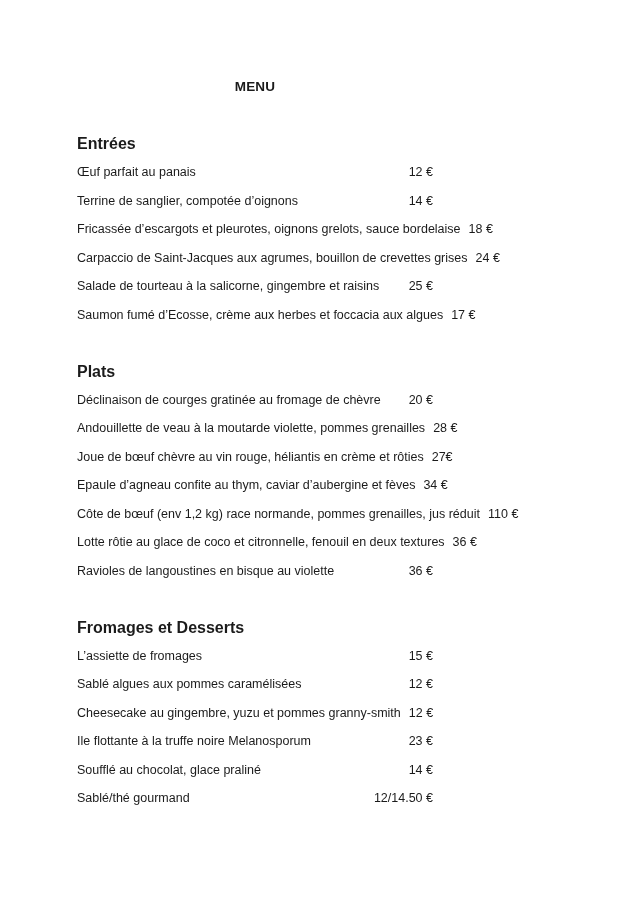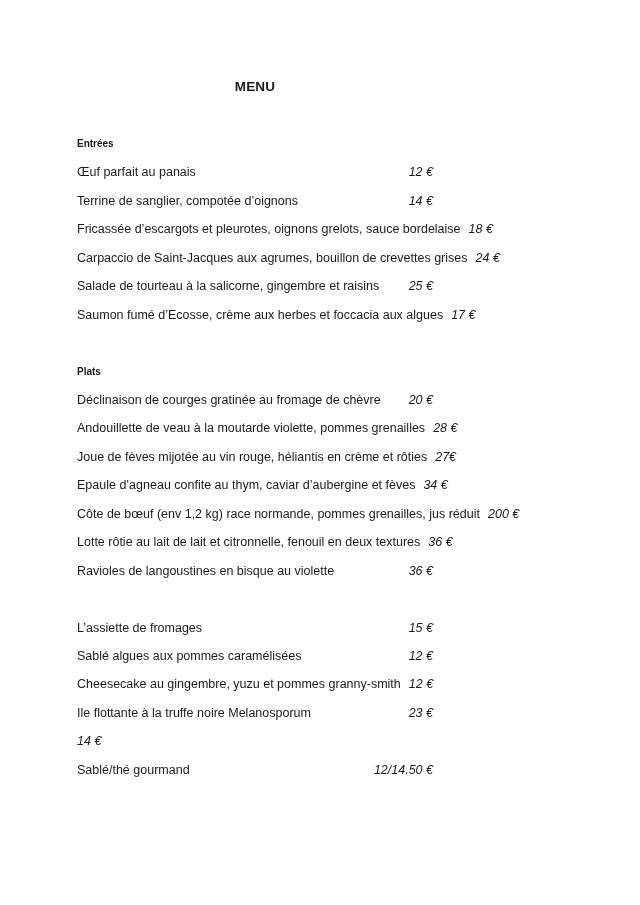--- a/index.html
+++ b/index.html
@@ -26,38 +26,37 @@
     font-weight: bold;
     font-size: 13.5px;
     line-height: 28.45px;
     letter-spacing: 0.2px;
   }
   .section {
     margin-top: 28.45px; 
   }
   .section-heading {
     font-weight: bold;
-    font-size: 10px;
+    font-size: 16px;
     line-height: 28.45px;
   }
   .menu-row {
     display: flex;
     justify-content: space-between;
     align-items: baseline;
     font-size: 12.5px;
     line-height: 28.45px;
   }
   .item-name {
     white-space: nowrap;
     padding-right: 8px;
   }
   .item-price {
     white-space: nowrap;
     text-align: center;
-    font-style: italic;
   }
 </style>
 </head>
 <body>
 
 <div class="page">
   <div class="menu-title">MENU</div>
 
   <div>
   <div class="section">
@@ -102,47 +101,48 @@
     <span class="item-name">Déclinaison de courges gratinée au fromage de chèvre</span>
     <span class="item-price">20 €</span>
   </div>
 
   <div class="menu-row">
     <span class="item-name">Andouillette de veau à la moutarde violette, pommes grenailles</span>
     <span class="item-price">28 €</span>
   </div>
 
   <div class="menu-row">
-    <span class="item-name">Joue de fèves mijotée au vin rouge, héliantis en crème et rôties</span>
+    <span class="item-name">Joue de bœuf chèvre au vin rouge, héliantis en crème et rôties</span>
     <span class="item-price">27€</span>
   </div>
 
   <div class="menu-row">
     <span class="item-name">Epaule d’agneau confite au thym, caviar d’aubergine et fèves</span>
     <span class="item-price">34 €</span>
   </div>
 
   <div class="menu-row">
     <span class="item-name">Côte de bœuf (env 1,2 kg) race normande, pommes grenailles, jus réduit</span>
-    <span class="item-price">200 €</span>
+    <span class="item-price">110 €</span>
   </div>
 
   <div class="menu-row">
-    <span class="item-name">Lotte rôtie au lait de lait et citronnelle, fenouil en deux textures</span>
+    <span class="item-name">Lotte rôtie au glace de coco et citronnelle, fenouil en deux textures</span>
     <span class="item-price">36 €</span>
   </div>
 
   <div class="menu-row">
     <span class="item-name">Ravioles de langoustines en bisque au violette</span>
     <span class="item-price">36 €</span>
   </div>
 </div>
   </div>
 
   <div class="section">
+    <div class="section-heading">Fromages et Desserts</div>
     <div>
   <div class="menu-row">
     <span class="item-name">L’assiette de fromages</span>
     <span class="item-price">15 €</span>
   </div>
 
   <div class="menu-row">
     <span class="item-name">Sablé algues aux pommes caramélisées</span>
     <span class="item-price">12 €</span>
   </div>
@@ -151,20 +151,21 @@
     <span class="item-name">Cheesecake au gingembre, yuzu et pommes granny-smith</span>
     <span class="item-price">12 €</span>
   </div>
 
   <div class="menu-row">
     <span class="item-name">Ile flottante à la truffe noire Melanosporum</span>
     <span class="item-price">23 €</span>
   </div>
 
   <div class="menu-row">
+    <span class="item-name">Soufflé au chocolat, glace praliné</span>
     <span class="item-price">14 €</span>
   </div>
 
   <div class="menu-row">
     <span class="item-name">Sablé/thé gourmand</span>
     <span class="item-price">12/14.50 €</span>
   </div>
 </div>
   </div>
 </div>

